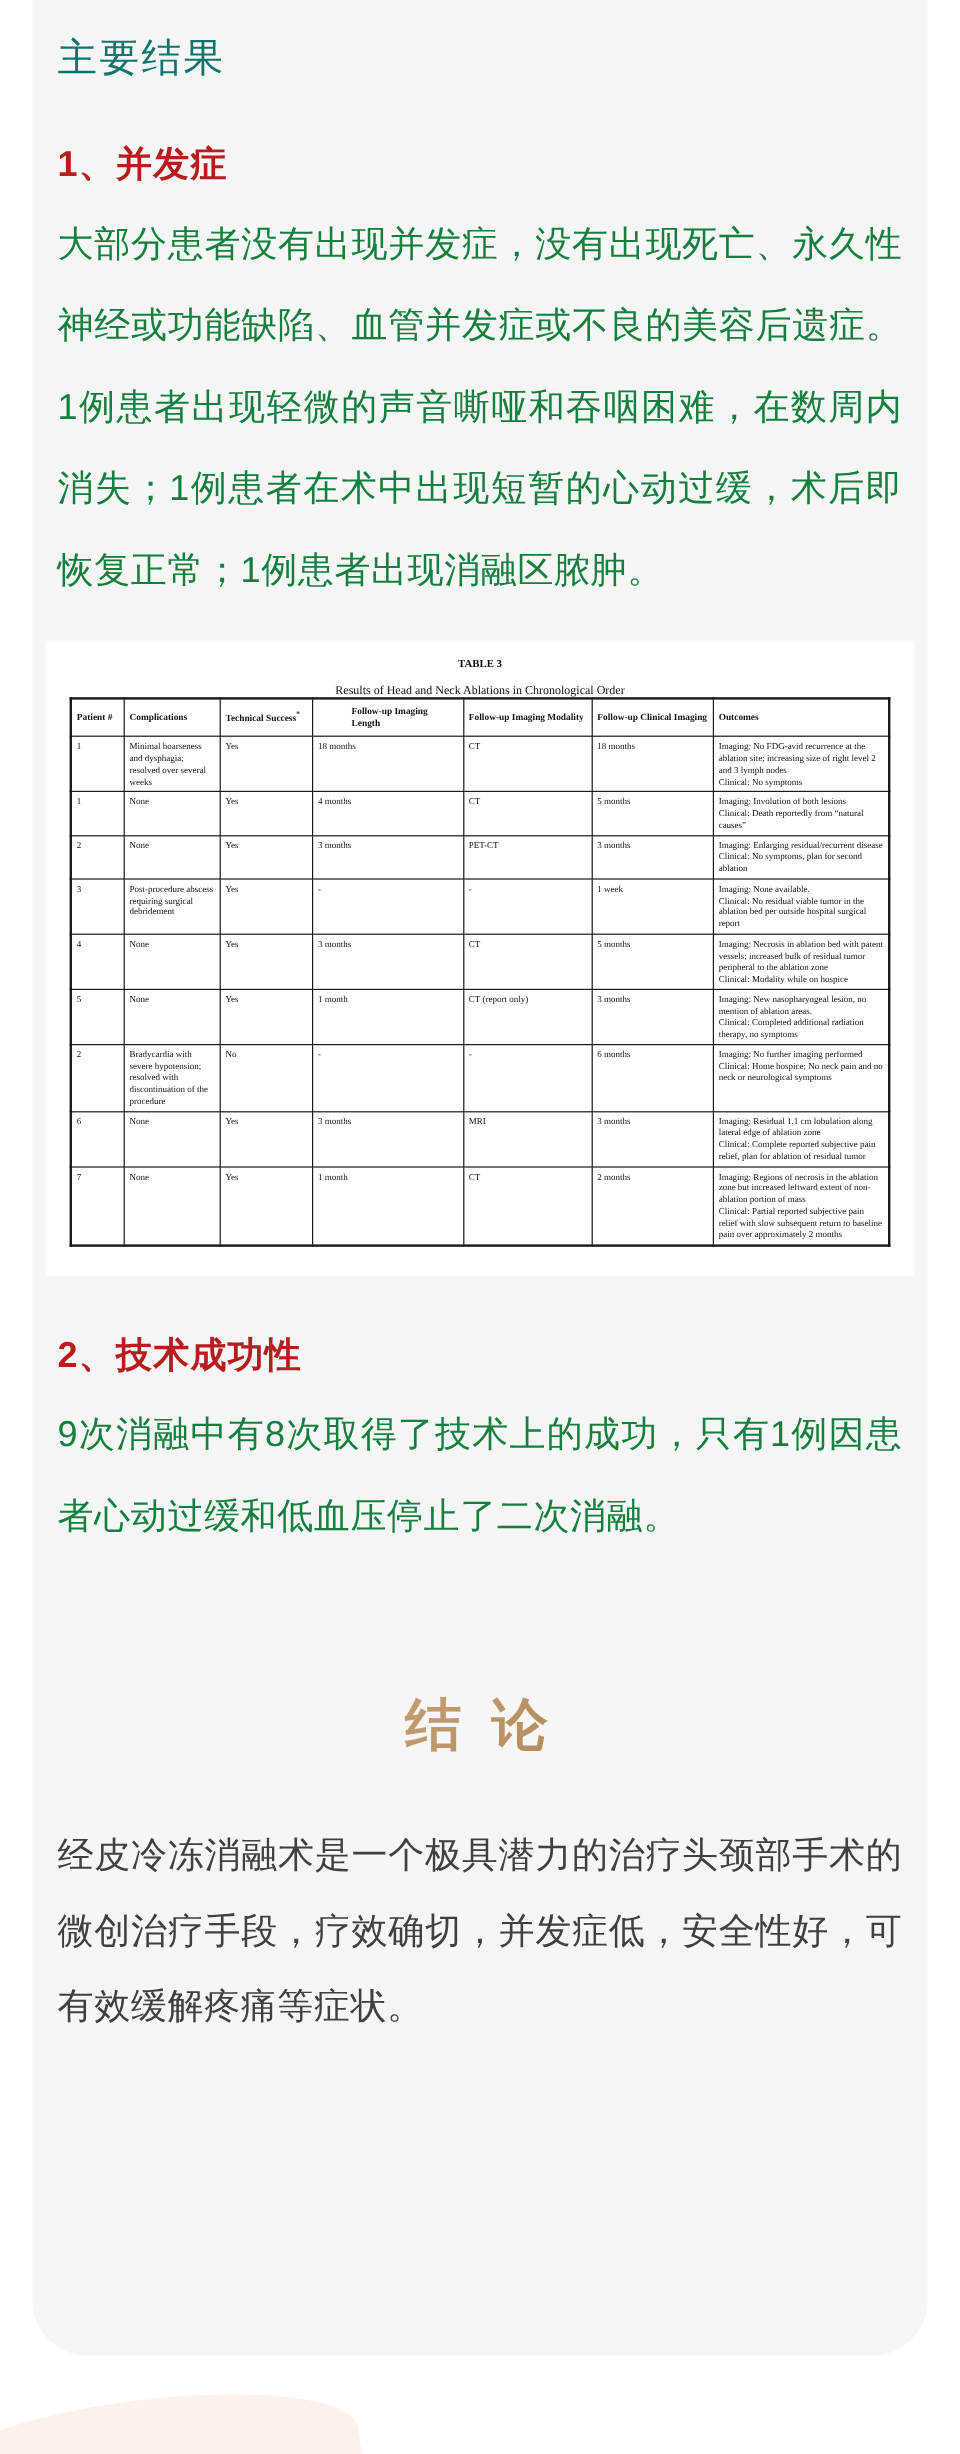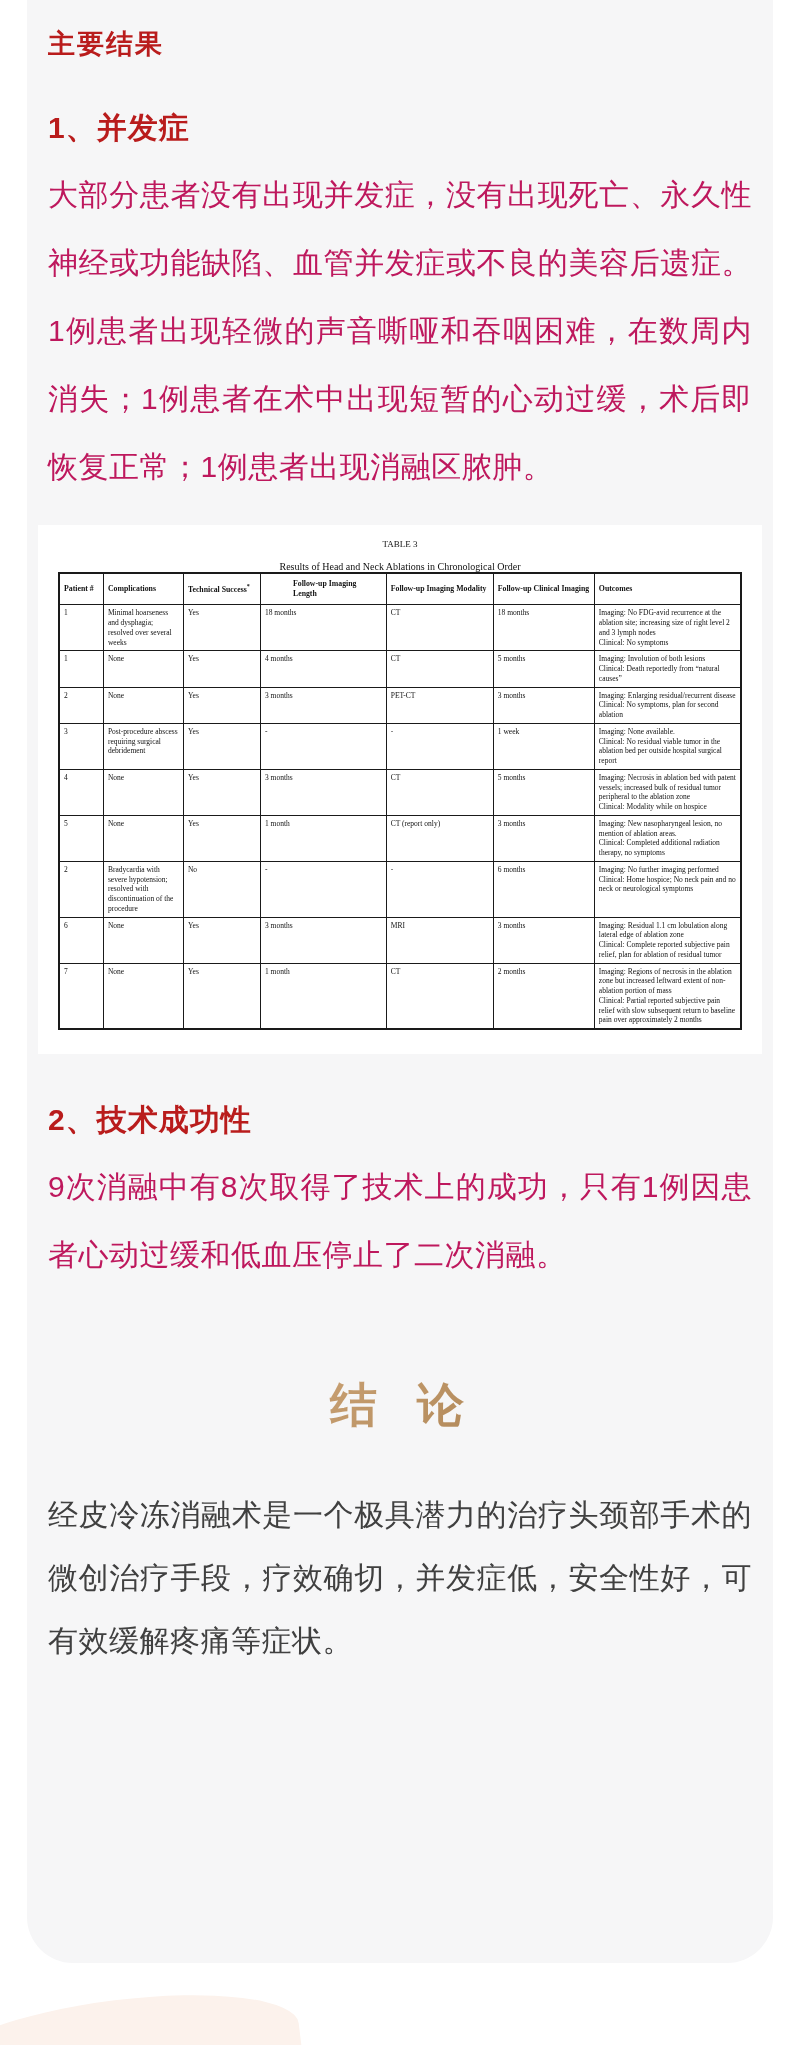--- a/index.html
+++ b/index.html
@@ -14,50 +14,50 @@
     margin: 0 27px;
     height: 1963px;
     box-sizing: border-box;
     background: #f6f6f7;
     border-radius: 0 0 46px 46px;
     padding: 26px 21px 0;
     overflow: hidden;
   }
   .main-title {
     font-family: "Liberation Serif", serif;
-    font-size: 27px;
-    font-weight: bold;
-    color: #b91c1c;
+    font-size: 33px;
+    font-weight: normal;
+    color: #0f766e;
     letter-spacing: 2px;
     margin: 0;
   }
   .section-heading {
     font-size: 30px;
     font-weight: bold;
     color: #b91c1c;
     letter-spacing: 1px;
     margin: 46px 0 0 0;
   }
   .body-para {
     font-size: 30px;
     line-height: 68px;
-    color: #be185d;
+    color: #15803d;
     letter-spacing: 0.5px;
     text-align: justify;
     margin: 12px 0 0 0;
   }
   .table-panel {
     background: #ffffff;
     margin: 24px -10px 0;
     padding: 14px 20px 24px;
   }
   .table-label {
     font-family: "Liberation Serif", serif;
     font-size: 9px;
-    font-weight: normal;
+    font-weight: bold;
     text-align: center;
     color: #111;
     margin: 0;
   }
   .table-caption {
     font-family: "Liberation Serif", serif;
     font-size: 10px;
     color: #111;
     text-align: center;
     margin: 12px 0 0 0;
@@ -87,26 +87,26 @@
   }
   table.ablation-table th:nth-child(1) { width: 6%; }
   table.ablation-table th:nth-child(2) { width: 12%; }
   table.ablation-table th:nth-child(3) { width: 11.5%; }
   table.ablation-table th:nth-child(4) { width: 15.5%; padding-left: 32px; }
   table.ablation-table th:nth-child(5) { width: 16.5%; }
   table.ablation-table th:nth-child(6) { width: 15.5%; }
   table.ablation-table th:nth-child(7) { width: 23%; }
   table.ablation-table sup { font-size: 6px; }
   .conclusion-heading {
-    font-family: Liberation Mono, monospace;
+    font-family: Liberation Sans, sans-serif;
     font-size: 47px;
     font-weight: bold;
     text-align: center;
     letter-spacing: 6px;
-    margin: 85px 0 0 0;
+    margin: 108px 0 0 0;
     background: linear-gradient(135deg, #d8b084 15%, #9e7544 90%);
     -webkit-background-clip: text;
     background-clip: text;
     color: transparent;
   }
   .conclusion-para {
     font-size: 30px;
     line-height: 63px;
     color: #404040;
     letter-spacing: 0.5px;

